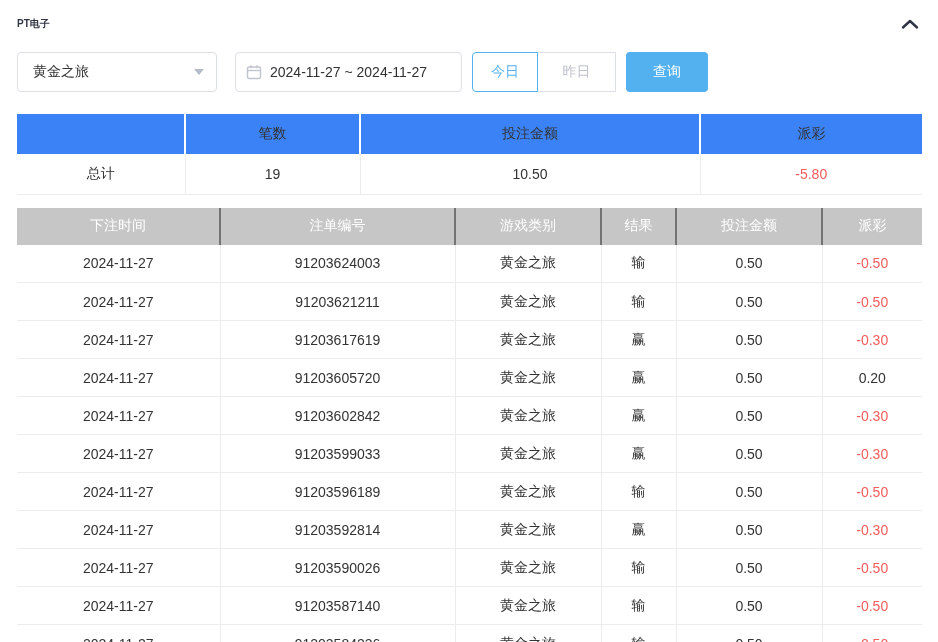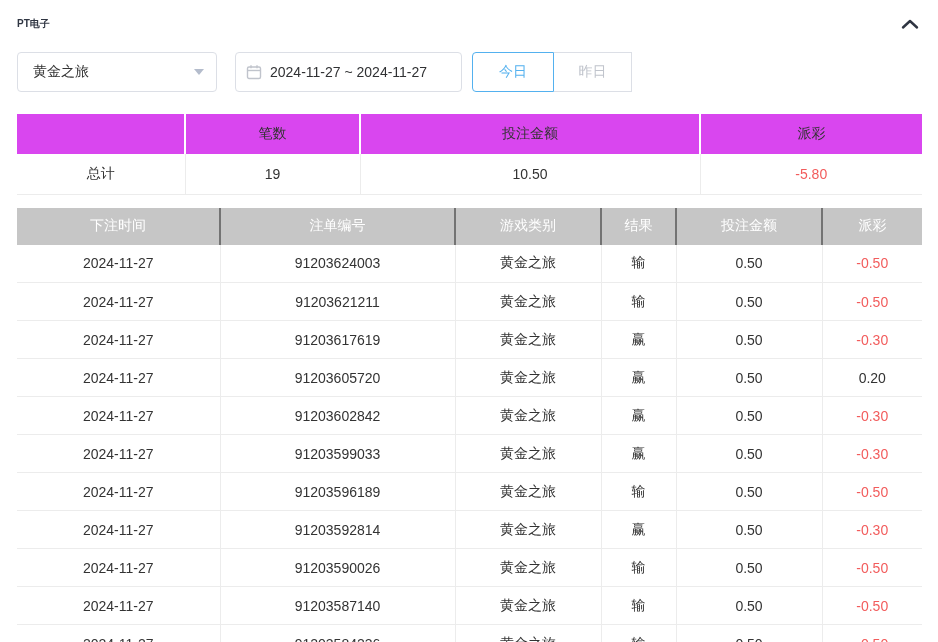--- a/index.html
+++ b/index.html
@@ -45,41 +45,41 @@
     font-size: 14px; color: #303133; cursor: pointer; background: #fff;
   }
   .date-box .cal { margin-right: 8px; display: flex; }
   .btn-group { display: flex; margin-left: 10px; }
   .qbtn {
     height: 40px; background: #fff; cursor: pointer;
     border: 1px solid #dcdfe6; border-left: none;
     font-size: 14px; color: #c0c4cc;
     font-family: inherit;
   }
-  .qbtn:nth-child(1) { width: 82px; border-radius: 4px 0 0 4px; }
+  .qbtn:nth-child(1) { width: 66px; border-radius: 4px 0 0 4px; }
   .qbtn:nth-child(2) { width: 78px; }
   .qbtn:nth-child(3) { width: 78px; border-radius: 0 4px 4px 0; }
   .qbtn.active {
     border: 1px solid #54b1ef; color: #54b1ef; position: relative; z-index: 1;
   }
   .query-btn {
     width: 82px; height: 40px; margin-left: 10px;
     background: #54b1ef; color: #ffffff; border: none; border-radius: 4px;
     font-size: 14px; cursor: pointer; font-family: inherit;
   }
 
   
   table { border-collapse: collapse; table-layout: fixed; width: 905px; }
   td, th { font-size: 14px; font-weight: normal; text-align: center; overflow: hidden; white-space: nowrap; }
   .neg { color: #f25c5c; }
 
   
   .summary-table { margin-top: 22px; }
   .summary-table thead th {
-    background: #d946ef; height: 40px; color: #333;
+    background: #3b82f6; height: 40px; color: #333;
     border-right: 2px solid #ffffff;
   }
   .summary-table thead th:last-child { border-right: none; }
   .summary-table tbody td {
     height: 40px; background: #fff;
     border-bottom: 1px solid #ececec;
     border-right: 1px solid #ececec;
   }
   .summary-table tbody td:last-child { border-right: none; text-align: center; }
 
@@ -129,20 +129,21 @@
           </svg>
       </span>
       <span>2024-11-27 ~ 2024-11-27</span>
     </div>
 
     <div class="btn-group">
       <button class="qbtn active">今日</button>
       <button class="qbtn">昨日</button>
     </div>
 
+    <button class="query-btn">查询</button>
   </div>
 
   <table class="summary-table">
     <colgroup>
         <col style="width:168px">
         <col style="width:175px">
         <col style="width:340px">
         <col style="width:222px">
       </colgroup>
     <thead>

